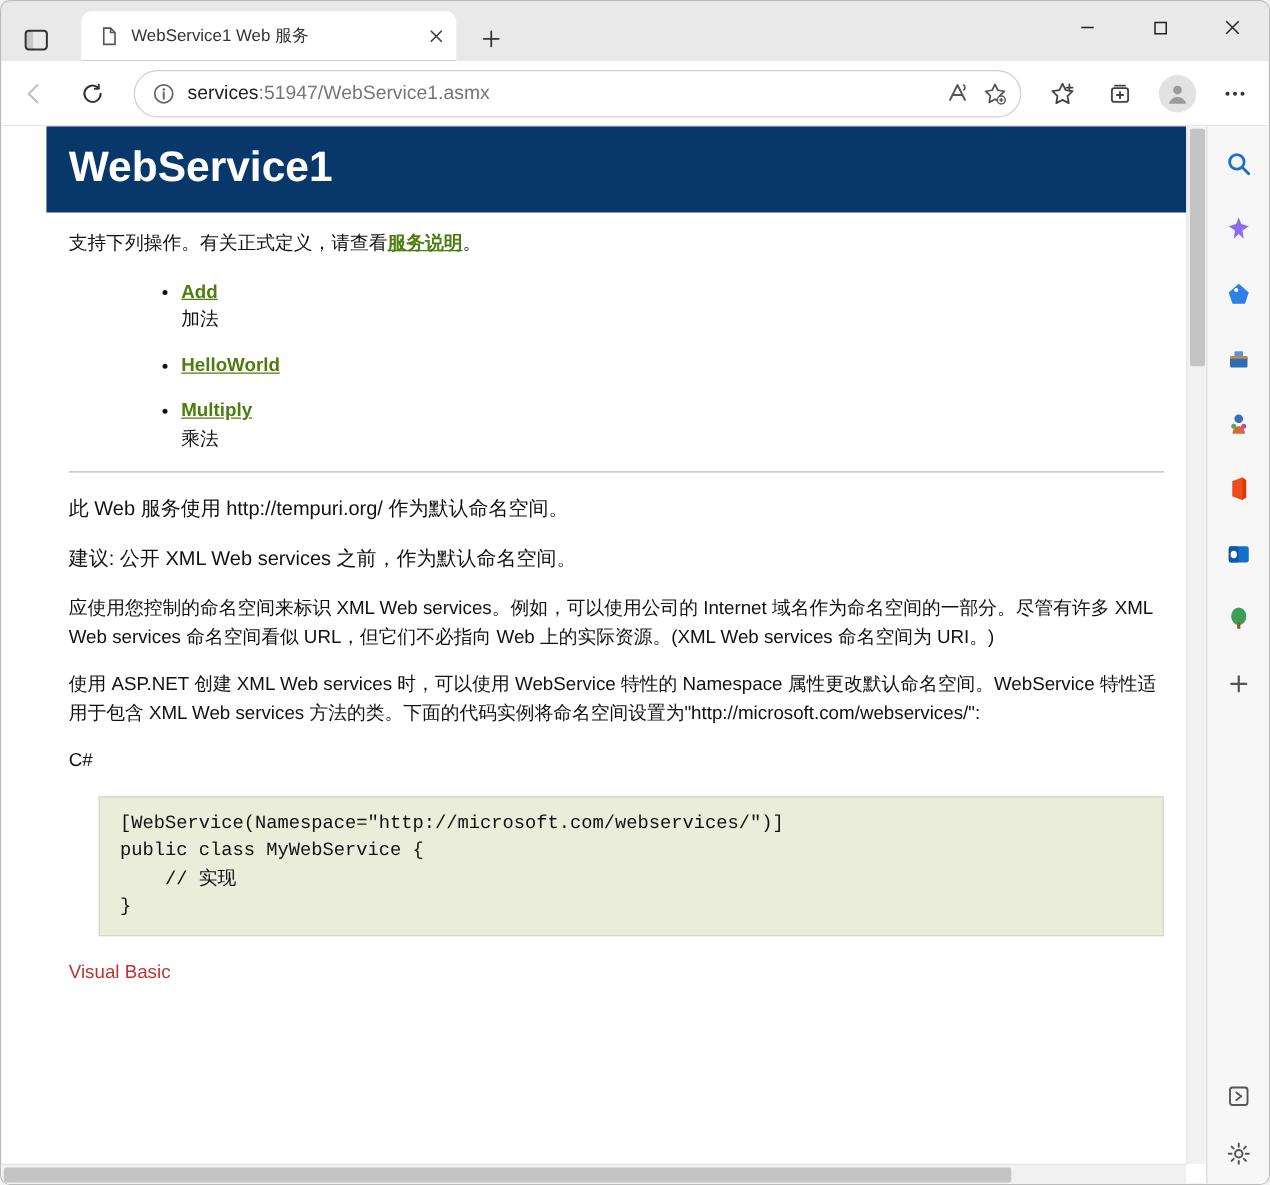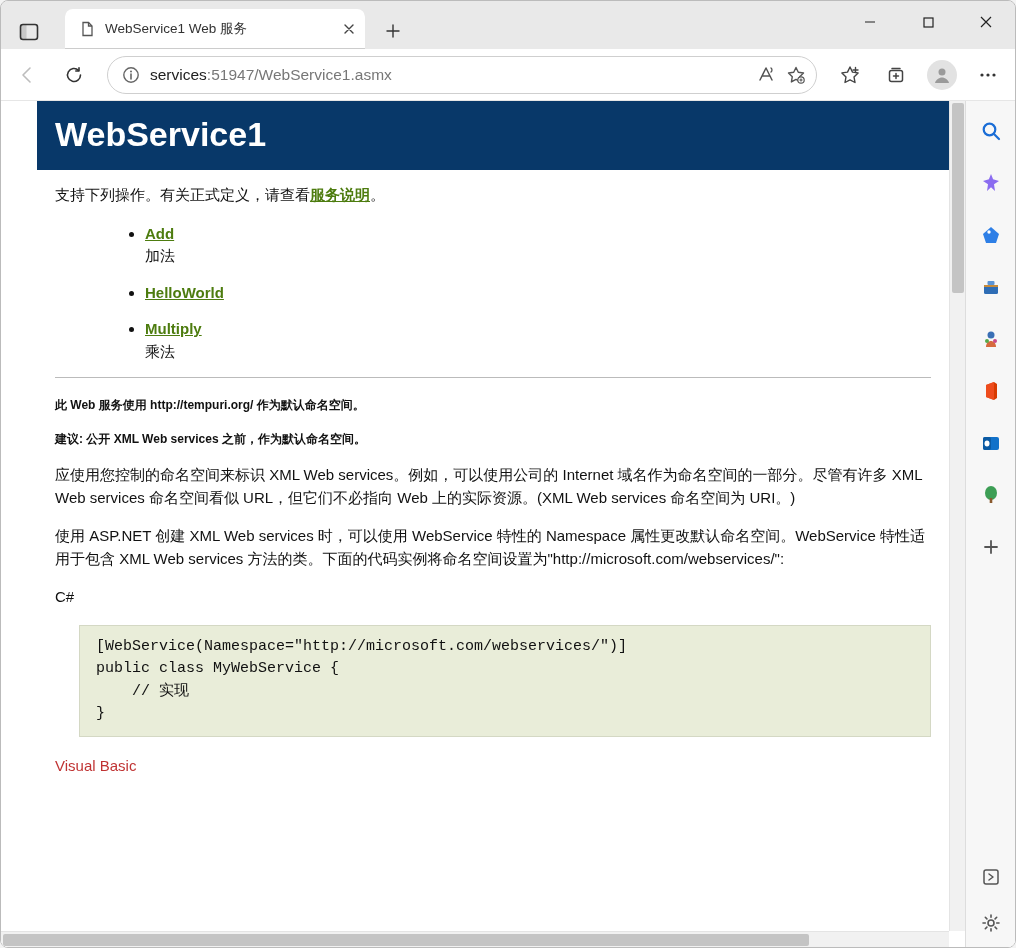--- a/index.html
+++ b/index.html
@@ -155,21 +155,21 @@
     padding: 14px 18px 10px 18px;
     font-size: 15px;
     color: #111;
     line-height: 1.5;
   }
   .page-body a { color: #4d7c0f; text-decoration: underline; font-weight: 700; }
   .ops-list { margin: 10px 0 14px 90px; }
   .ops-list li { margin-bottom: 14px; }
   .ops-list li .desc { display: block; font-weight: 400; color:#111; }
   hr.rule { border: none; border-top: 1px solid #bbb; margin: 10px 0 18px 0; }
-  .page-body h3 { font-size: 12px; font-weight: 700; margin: 10px 0 16px 0; }
+  .page-body h3 { font-size: 16px; font-weight: 400; margin: 10px 0 16px 0; }
   .page-body p { margin: 0 0 16px 0; }
   .code-block {
     background: #e9edd9;
     border: 1px solid #d4d8c4;
     padding: 10px 16px;
     font-family: "Courier New", monospace;
     font-size: 15px;
     white-space: pre;
     margin: 6px 0 18px 24px;
     line-height: 1.5;

